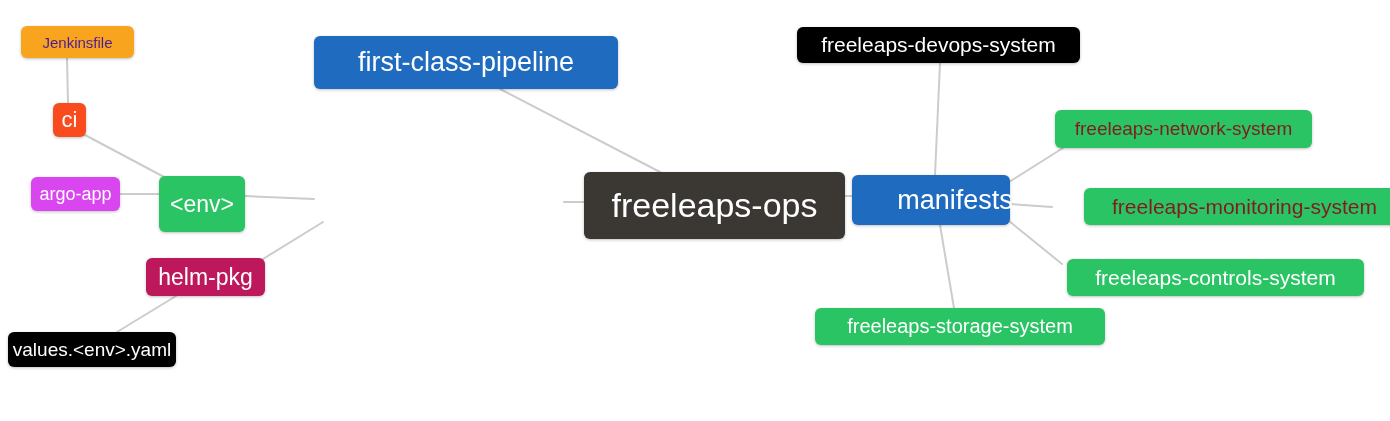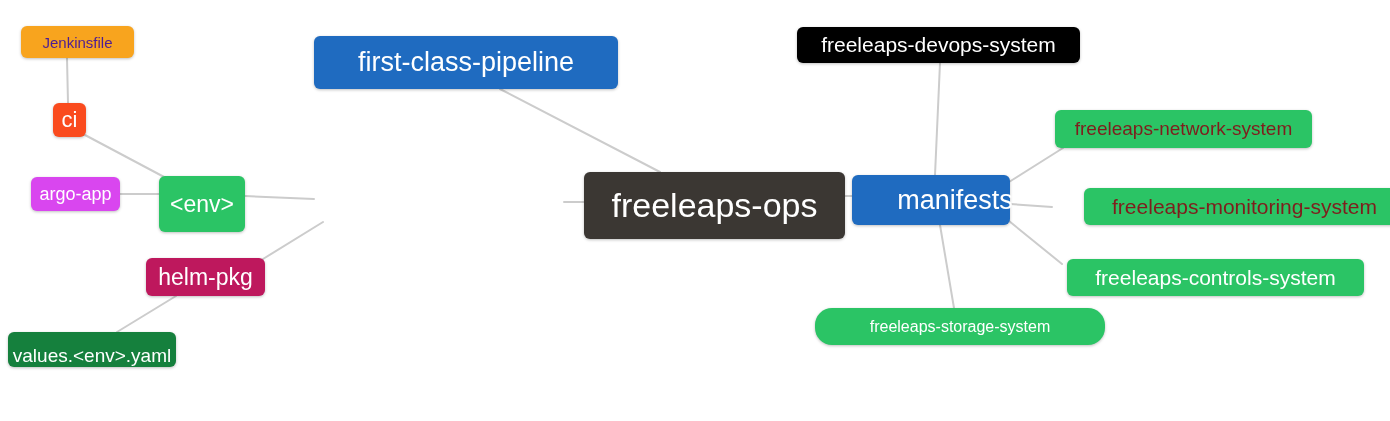--- a/index.html
+++ b/index.html
@@ -67,21 +67,21 @@
     </div>
     <div class="node" style="left: 31px; top: 177px; width: 89px; height: 34px; background: #d946ef; font-size: 18px; color: rgb(255, 255, 255);">
       <span>argo-app</span>
     </div>
     <div class="node" style="left: 159px; top: 176px; width: 86px; height: 56px; background: rgb(43, 196, 101); font-size: 23px; color: rgb(255, 255, 255);">
       <span>&lt;env&gt;</span>
     </div>
     <div class="node" style="left: 146px; top: 258px; width: 119px; height: 38px; background: #be185d; font-size: 23px; color: rgb(255, 255, 255);">
       <span>helm-pkg</span>
     </div>
-    <div class="node" style="left: 8px; top: 332px; width: 168px; height: 35px; background: #15803d; font-size: 19px; color: rgb(255, 255, 255); align-items: flex-end;">
+    <div class="node" style="left: 8px; top: 332px; width: 168px; height: 35px; background: #000000; font-size: 19px; color: rgb(255, 255, 255);">
       <span>values.&lt;env&gt;.yaml</span>
     </div>
     <div class="node" style="left: 314px; top: 36px; width: 304px; height: 53px; background: rgb(31, 107, 192); font-size: 27px; color: rgb(255, 255, 255);">
       <span>first-class-pipeline</span>
     </div>
     <div class="node" style="left: 584px; top: 172px; width: 261px; height: 67px; background: rgb(59, 55, 51); font-size: 34px; color: rgb(255, 255, 255);">
       <span>freeleaps-ops</span>
     </div>
     <div class="node" style="left: 852px; top: 175px; width: 158px; height: 50px; background: rgb(31, 107, 192); font-size: 27px; color: rgb(255, 255, 255); padding-left: 48px;">
       <span>manifests</span>
@@ -91,16 +91,16 @@
     </div>
     <div class="node" style="left: 1055px; top: 110px; width: 257px; height: 38px; background: rgb(43, 196, 101); font-size: 19px; color: #7f1d1d;">
       <span>freeleaps-network-system</span>
     </div>
     <div class="node" style="left: 1052px; top: 188px; width: 321px; height: 37px; background: rgb(43, 196, 101); font-size: 21px; color: #7f1d1d; margin-left: 32px;">
       <span>freeleaps-monitoring-system</span>
     </div>
     <div class="node" style="left: 1058px; top: 259px; width: 297px; height: 37px; background: rgb(43, 196, 101); font-size: 21px; color: rgb(255, 255, 255); margin-left: 9px;">
       <span>freeleaps-controls-system</span>
     </div>
-    <div class="node" style="left: 815px; top: 308px; width: 290px; height: 37px; background: rgb(43, 196, 101); font-size: 16px; color: rgb(255, 255, 255); border-radius: 17px;">
+    <div class="node" style="left: 815px; top: 308px; width: 290px; height: 37px; background: rgb(43, 196, 101); font-size: 20px; color: rgb(255, 255, 255);">
       <span>freeleaps-storage-system</span>
     </div>
   </div>
 
 </body></html>

